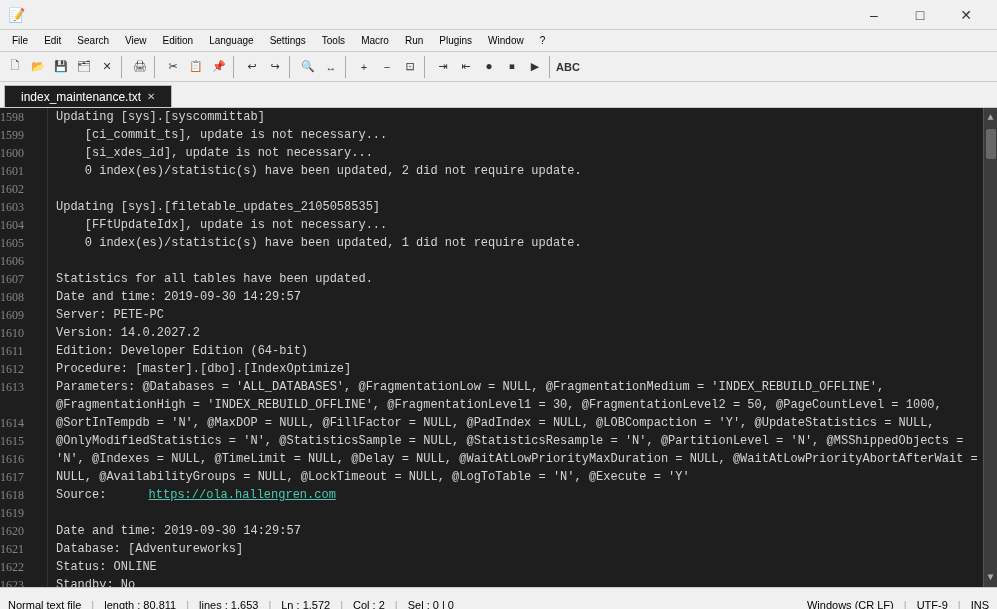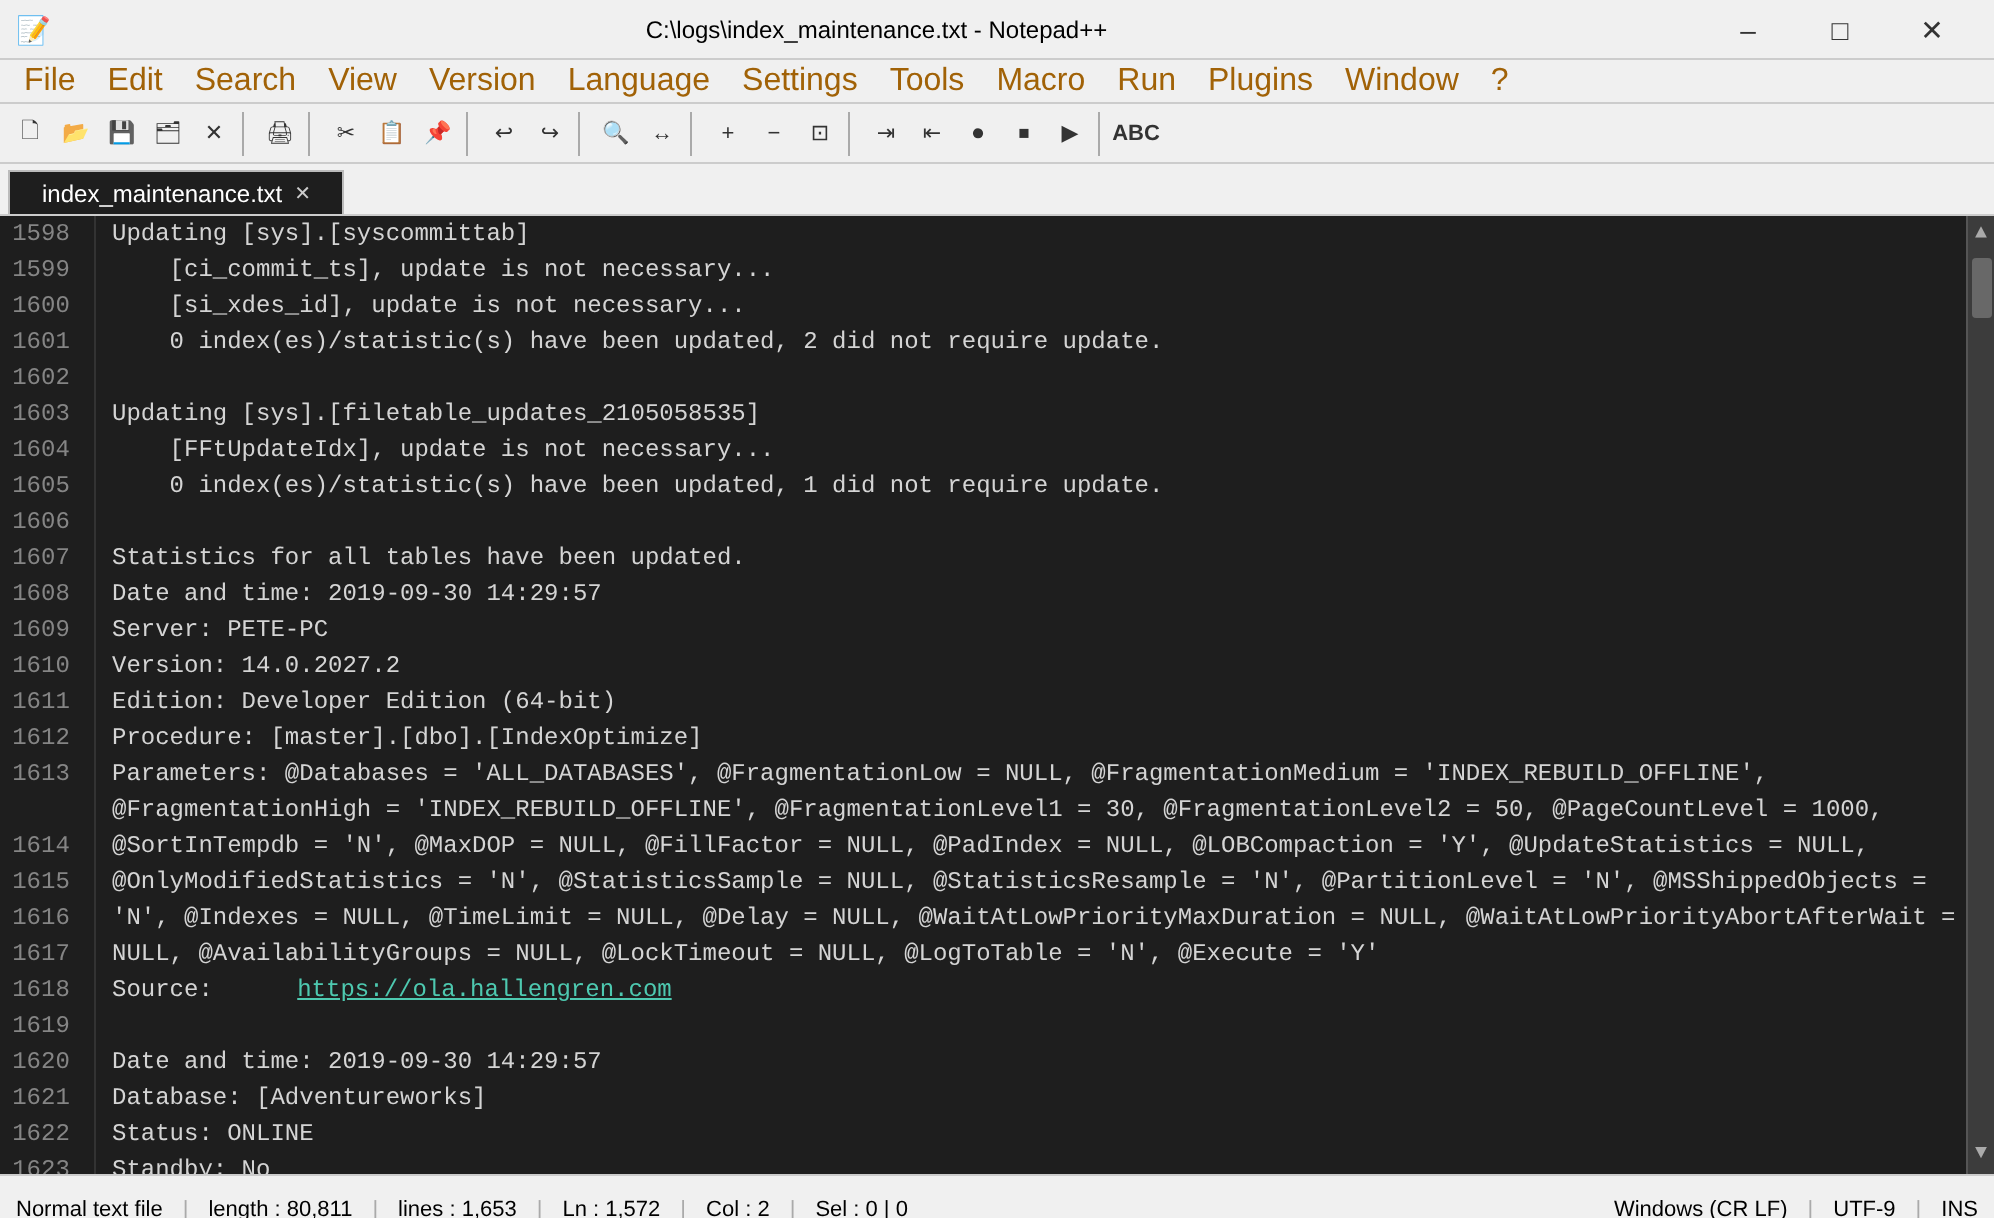--- a/index.html
+++ b/index.html
@@ -30,22 +30,22 @@
 
     
     #menu-bar {
       background: #f0f0f0;
       height: 22px;
       display: flex;
       align-items: center;
       padding: 0 4px;
       border-bottom: 1px solid #ccc;
       font-family: 'Segoe UI', Arial, sans-serif;
-      font-size: 16px;
-      color: #a16207;
+      font-size: 10px;
+      color: #000000;
     }
     .menu-item {
       padding: 2px 8px;
       cursor: pointer;
       white-space: nowrap;
     }
 
     
     #toolbar {
       background: #f0f0f0;
@@ -102,26 +102,27 @@
       overflow: hidden;
     }
 
     
     #line-numbers {
       background: #1e1e1e;
       color: #858585;
       width: 48px;
       min-width: 48px;
       padding: 0 6px 0 0;
-      text-align: center;
+      text-align: left;
       font-size: 12px;
       line-height: 18px;
       overflow: hidden;
       user-select: none;
       border-right: 1px solid #333;
+      font-family: Liberation Serif, serif;
     }
 
     
     #code-content {
       flex: 1;
       overflow: hidden;
       padding: 0 8px;
       font-size: 12px;
       line-height: 18px;
       white-space: pre;
@@ -161,34 +162,33 @@
 
     .code-line { display: block; min-height: 18px; }
 
     .ln { display: block; min-height: 18px; }
   </style>
 </head>
 <body>
 
 <div id="title-bar">
   <div style="font-size:14px;">📝</div>
-  <div class="title">C:\logs\index_maintenance.txt - Notepad++</div>
   <div class="win-controls">
     <button class="win-btn">–</button>
     <button class="win-btn">□</button>
     <button class="win-btn close">✕</button>
   </div>
 </div>
 
 <div id="menu-bar">
     <div class="menu-item">File</div>
     <div class="menu-item">Edit</div>
     <div class="menu-item">Search</div>
     <div class="menu-item">View</div>
-    <div class="menu-item">Version</div>
+    <div class="menu-item">Edition</div>
     <div class="menu-item">Language</div>
     <div class="menu-item">Settings</div>
     <div class="menu-item">Tools</div>
     <div class="menu-item">Macro</div>
     <div class="menu-item">Run</div>
     <div class="menu-item">Plugins</div>
     <div class="menu-item">Window</div>
     <div class="menu-item">?</div>
   </div>
 

